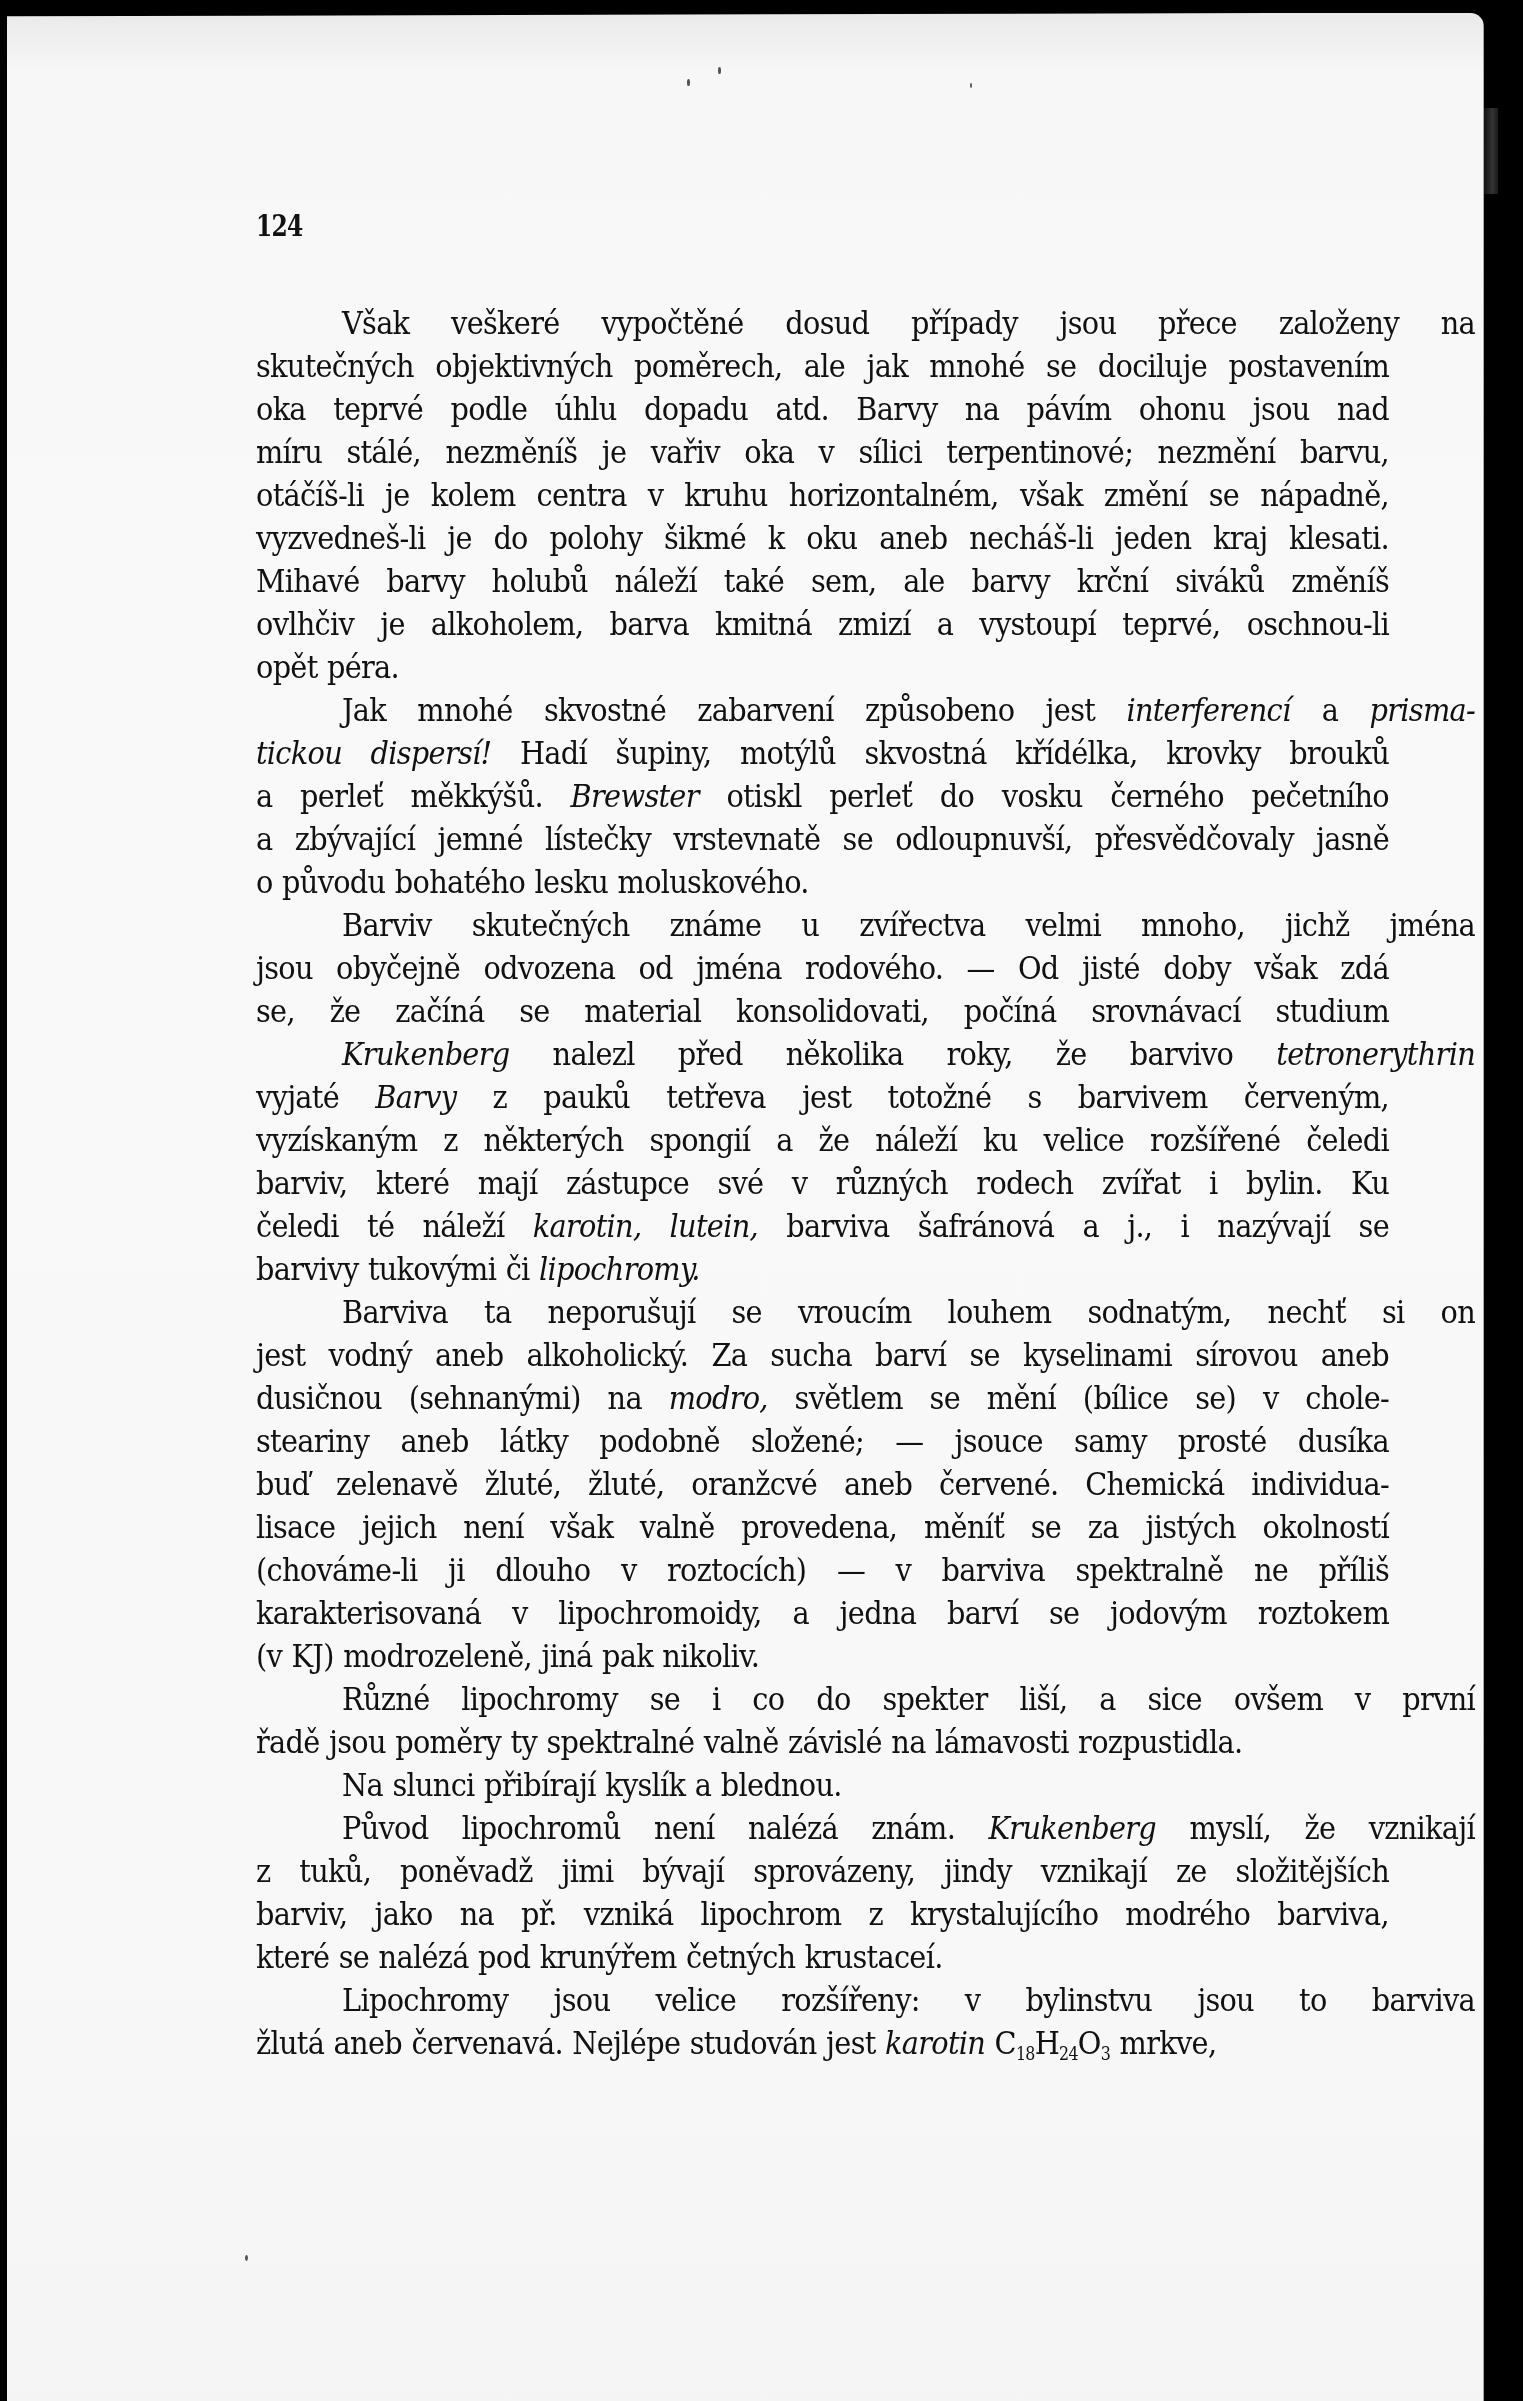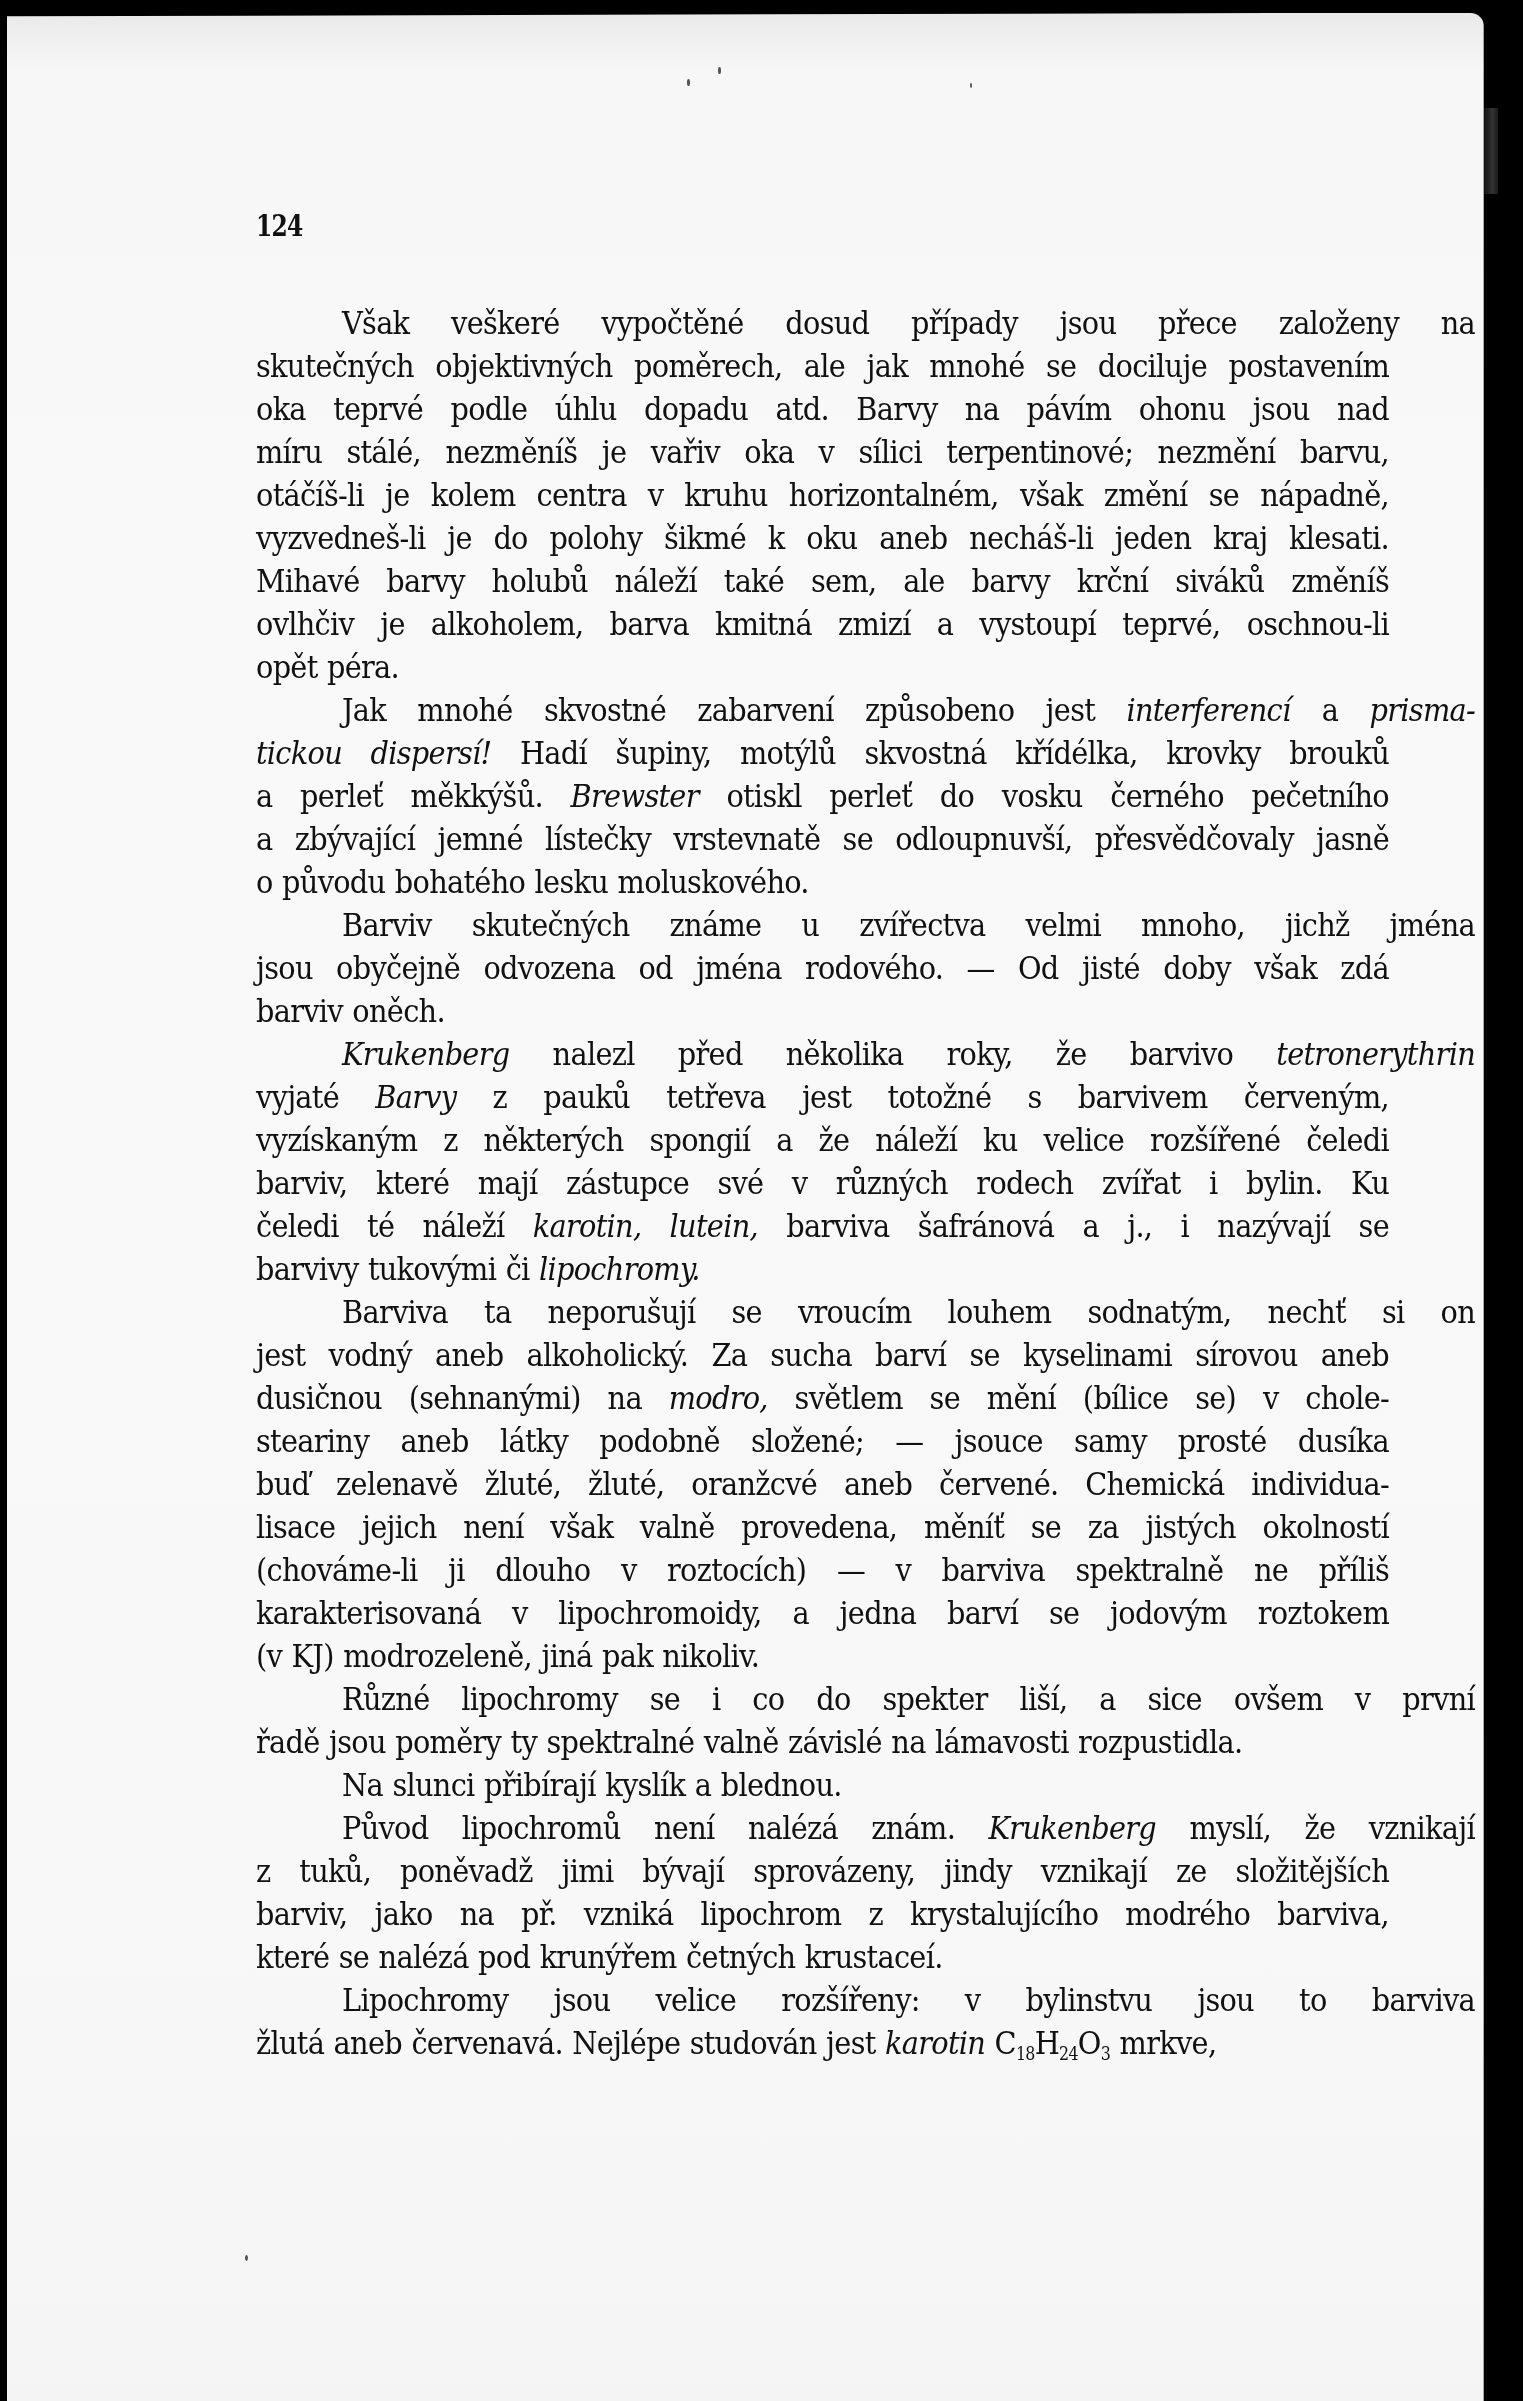--- a/index.html
+++ b/index.html
@@ -120,21 +120,21 @@
       <div class="para">
         <span class="line first" style="display: block; width: 1133px;"><span>Jak mnohé skvostné zabarvení způsobeno jest </span><em>interferencí</em><span> a </span><em>prisma-</em></span>
         <span class="line" style="display: block; width: 1133px;"><em>tickou dispersí!</em><span> Hadí šupiny, motýlů skvostná křídélka, krovky brouků</span></span>
         <span class="line" style="display: block; width: 1133px;"><span>a perleť měkkýšů. </span><em>Brewster</em><span> otiskl perleť do vosku černého pečetního</span></span>
         <span class="line" style="display: block; width: 1133px;"><span>a zbývající jemné lístečky vrstevnatě se odloupnuvší, přesvědčovaly jasně</span></span>
         <span class="line last" style="display: block;"><span>o původu bohatého lesku moluskového.</span></span>
       </div>
       <div class="para">
         <span class="line first" style="display: block; width: 1133px;"><span>Barviv skutečných známe u zvířectva velmi mnoho, jichž jména</span></span>
         <span class="line" style="display: block; width: 1133px;"><span>jsou obyčejně odvozena od jména rodového. — Od jisté doby však zdá</span></span>
-        <span class="line last" style="display: block;"><span>barviv oněch.</span></span>
+        <span class="line" style="display: block; width: 1133px;"><span>se, že začíná se material konsolidovati, počíná srovnávací studium</span></span>
       </div>
       <div class="para">
         <span class="line first" style="display: block; width: 1133px;"><em>Krukenberg</em><span> nalezl před několika roky, že barvivo </span><em>tetronerythrin</em></span>
         <span class="line" style="display: block; width: 1133px;"><span>vyjaté </span><em>Barvy</em><span> z pauků tetřeva jest totožné s barvivem červeným,</span></span>
         <span class="line" style="display: block; width: 1133px;"><span>vyzískaným z některých spongií a že náleží ku velice rozšířené čeledi</span></span>
         <span class="line" style="display: block; width: 1133px;"><span>barviv, které mají zástupce své v různých rodech zvířat i bylin. Ku</span></span>
         <span class="line" style="display: block; width: 1133px;"><span>čeledi té náleží </span><em>karotin, lutein,</em><span> barviva šafránová a j., i nazývají se</span></span>
         <span class="line last" style="display: block;"><span>barvivy tukovými či </span><em>lipochromy.</em></span>
       </div>
       <div class="para">

